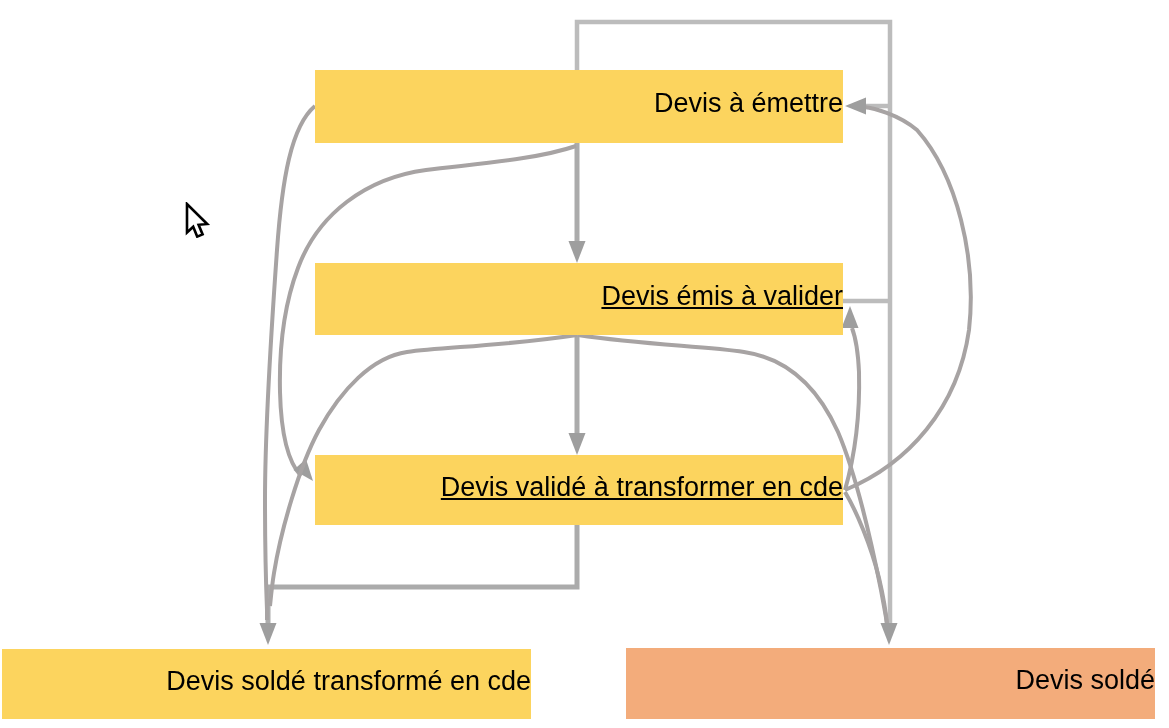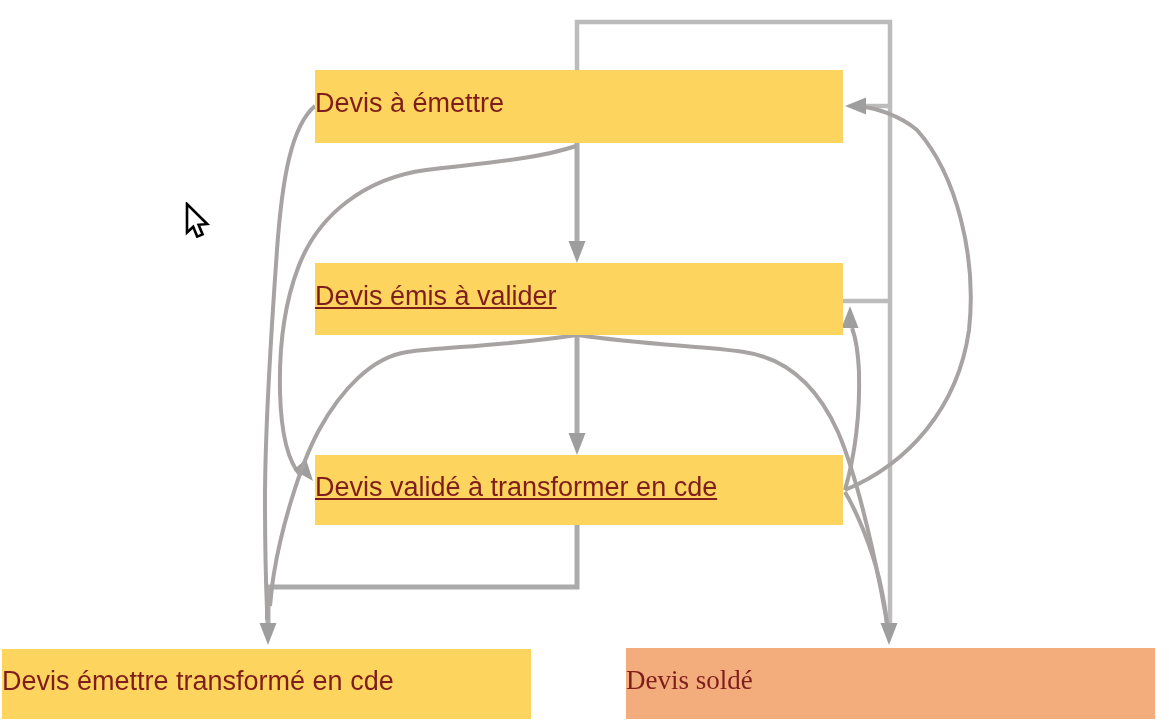--- a/index.html
+++ b/index.html
@@ -6,31 +6,31 @@
   #stage{
     position:relative;
     width:1169px;height:728px;
     background:#ffffff;
     overflow:hidden;
     font-family:"Liberation Sans", sans-serif;
   }
   #edges{position:absolute;left:0;top:0;z-index:0;}
   .node{
     position:absolute;
-    display:flex;align-items:center;justify-content:flex-start;
-    font-size:27px;color:#7f1d1d;
+    display:flex;align-items:center;justify-content:flex-end;
+    font-size:27px;color:#000000;
     padding-bottom:6px;box-sizing:border-box;
     z-index:1;
     white-space:nowrap;
   }
   #node-draft      {left:315px;top:70px; width:528px;height:73px;}
   #node-issued     {left:315px;top:263px;width:528px;height:72px;text-decoration:underline;}
   #node-validated  {left:315px;top:455px;width:528px;height:70px;text-decoration:underline;}
   #node-transformed{left:2px;  top:649px;width:529px;height:70px;}
-  #node-closed     {left:626px;top:648px;width:529px;height:71px;font-family:Liberation Serif, serif;}
+  #node-closed     {left:626px;top:648px;width:529px;height:71px;}
   #cursor{position:absolute;left:185px;top:202px;z-index:2;}
 </style>
 </head>
 <body>
 
 <div id="stage">
 
   <svg id="edges" width="1169" height="728" viewBox="0 0 1169 728">
 
     <path d="M577,70 L577,22 L890,22 L890,624" fill="none" stroke="#bcbcbc" stroke-width="4.5"></path>
@@ -72,21 +72,21 @@
 
   <div class="node" id="node-issued" style="background: rgb(252, 212, 94);">
     <span>Devis émis à valider</span>
   </div>
 
   <div class="node" id="node-validated" style="background: rgb(252, 212, 94);">
     <span>Devis validé à transformer en cde</span>
   </div>
 
   <div class="node" id="node-transformed" style="background: rgb(252, 212, 94);">
-    <span>Devis émettre transformé en cde</span>
+    <span>Devis soldé transformé en cde</span>
   </div>
 
   <div class="node" id="node-closed" style="background: rgb(243, 172, 123);">
     <span>Devis soldé</span>
   </div>
 
   <svg id="cursor" width="26" height="36" viewBox="0 0 26 36">
     <path d="M2,2 L2,30.5 L8.2,24.8 L12.2,34.6 L17.6,32.4 L13.6,22.8 L22.2,22 Z" fill="#ffffff" stroke="#000000" stroke-width="2.6" stroke-linejoin="miter"></path>
   </svg>
 

